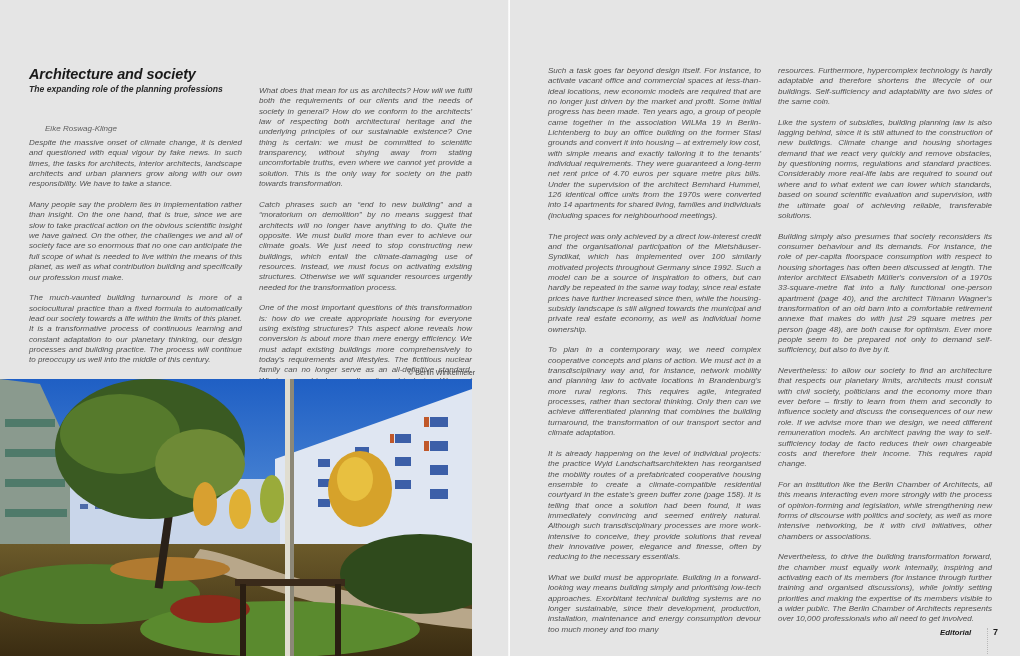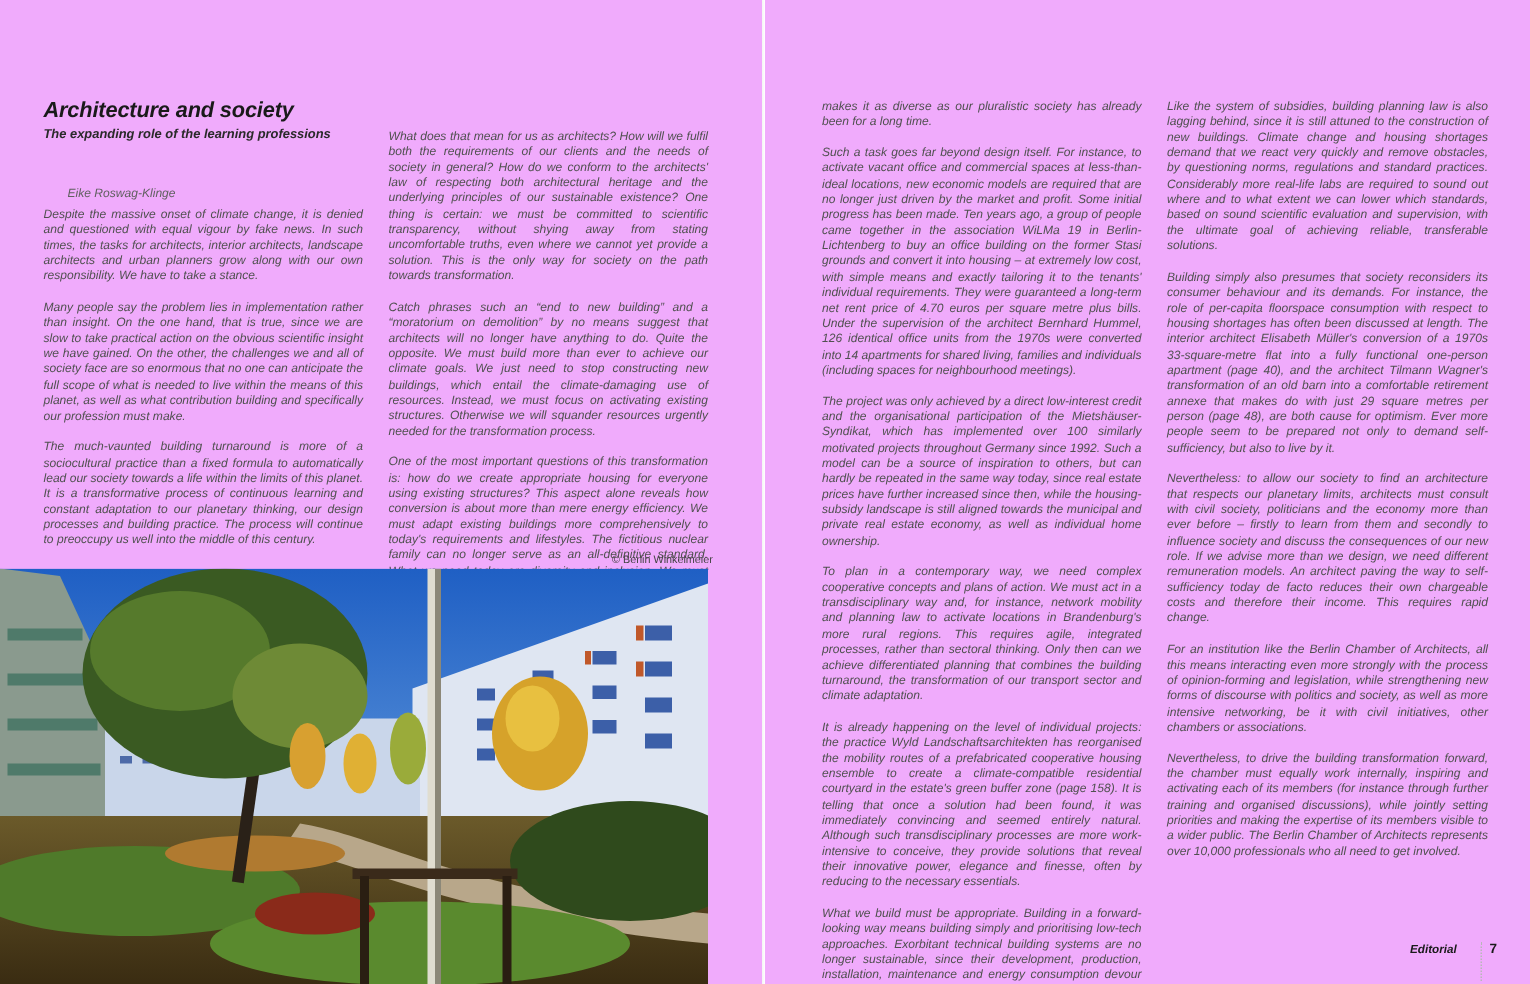--- a/index.html
+++ b/index.html
@@ -1,17 +1,17 @@
 <!DOCTYPE html>
 <html><head>
   <meta charset="utf-8">
   <style>
     html, body { margin:0; padding:0; background:#ffffff; }
     body { width:1020px; height:656px; position:relative; overflow:hidden; font-family:"Liberation Sans", sans-serif; color:#4a4a4a; }
-    .page { position:absolute; top:0; height:656px; background:#f0abfc; }
+    .page { position:absolute; top:0; height:656px; background:#e5e5e5; }
     .page-left { left:0; width:510px; }
     .page-right { left:510px; width:510px; }
     .gutter { position:absolute; left:508px; top:0; width:4px; height:656px; background:linear-gradient(90deg,#f4f4f4,#ffffff,#f4f4f4); }
     .col { position:absolute; font-style:italic; font-size:8.05px; line-height:10.35px; text-align:justify; hyphens:auto; color:#505050; }
     .col p { margin:0 0 10.4px 0; }
     .col-1 { left:29px; top:138px; width:213px; }
     .col-2 { left:259px; top:66px; width:213px;margin-top:20px; }
     .col-3 { left:548px; top:66px; width:213px; }
     .col-4 { left:778px; top:66px; width:214px; }
     .title { position:absolute; left:29px; top:66px; font-size:14.5px; font-weight:bold; font-style:italic; color:#1a1a1a; letter-spacing:-0.1px; margin:0; }
@@ -26,21 +26,21 @@
     .footer { position:absolute; top:628px; left:940px; font-size:7.8px; color:#1a1a1a; }
     .footer .section { font-weight:bold; font-style:italic; }
     .footer .sep { position:absolute; left:47px; top:0; width:1px; height:26px; border-left:1px dotted #b8b8b8; }
     .footer .num { position:absolute; left:53px; top:-1px; font-weight:bold; font-size:9px; }
   </style>
 </head>
 <body>
 
 <div class="page page-left">
   <h1 class="title">Architecture and society</h1>
-  <h2 class="subtitle">The expanding role of the learning professions</h2>
+  <h2 class="subtitle">The expanding role of the planning professions</h2>
   <p class="author">Eike Roswag-Klinge</p>
 
   <div class="col col-1">
     <p>Despite the massive onset of climate change, it is denied and questioned with equal vigour by fake news. In such times, the tasks for architects, interior architects, landscape architects and urban planners grow along with our own responsibility. We have to take a stance.</p>
     <p>Many people say the problem lies in implementation rather than insight. On the one hand, that is true, since we are slow to take practical action on the obvious scientific insight we have gained. On the other, the challenges we and all of society face are so enormous that no one can anticipate the full scope of what is needed to live within the means of this planet, as well as what contribution building and specifically our profession must make.</p>
     <p>The much-vaunted building turnaround is more of a sociocultural practice than a fixed formula to automatically lead our society towards a life within the limits of this planet. It is a transformative process of continuous learning and constant adaptation to our planetary thinking, our design processes and building practice. The process will continue to preoccupy us well into the middle of this century.</p>
   </div>
 
   <div class="col col-2">
     <p>What does that mean for us as architects? How will we fulfil both the requirements of our clients and the needs of society in general? How do we conform to the architects' law of respecting both architectural heritage and the underlying principles of our sustainable existence? One thing is certain: we must be committed to scientific transparency, without shying away from stating uncomfortable truths, even where we cannot yet provide a solution. This is the only way for society on the path towards transformation.</p>
@@ -131,29 +131,29 @@
       <rect x="335" y="205" width="6" height="72" fill="#2a1e12"></rect>
     </svg>
   </div>
 </div>
 
 <div class="gutter"></div>
 
 <div class="page page-right"></div>
 
 <div class="col col-3">
-  <p>makes it as diverse as our pluralistic society has already been for a long time.</p>
   <p>Such a task goes far beyond design itself. For instance, to activate vacant office and commercial spaces at less-than-ideal locations, new economic models are required that are no longer just driven by the market and profit. Some initial progress has been made. Ten years ago, a group of people came together in the association WiLMa 19 in Berlin-Lichtenberg to buy an office building on the former Stasi grounds and convert it into housing – at extremely low cost, with simple means and exactly tailoring it to the tenants' individual requirements. They were guaranteed a long-term net rent price of 4.70 euros per square metre plus bills. Under the supervision of the architect Bernhard Hummel, 126 identical office units from the 1970s were converted into 14 apartments for shared living, families and individuals (including spaces for neighbourhood meetings).</p>
   <p>The project was only achieved by a direct low-interest credit and the organisational participation of the Mietshäuser-Syndikat, which has implemented over 100 similarly motivated projects throughout Germany since 1992. Such a model can be a source of inspiration to others, but can hardly be repeated in the same way today, since real estate prices have further increased since then, while the housing-subsidy landscape is still aligned towards the municipal and private real estate economy, as well as individual home ownership.</p>
   <p>To plan in a contemporary way, we need complex cooperative concepts and plans of action. We must act in a transdisciplinary way and, for instance, network mobility and planning law to activate locations in Brandenburg's more rural regions. This requires agile, integrated processes, rather than sectoral thinking. Only then can we achieve differentiated planning that combines the building turnaround, the transformation of our transport sector and climate adaptation.</p>
   <p>It is already happening on the level of individual projects: the practice Wyld Landschaftsarchitekten has reorganised the mobility routes of a prefabricated cooperative housing ensemble to create a climate-compatible residential courtyard in the estate's green buffer zone (page 158). It is telling that once a solution had been found, it was immediately convincing and seemed entirely natural. Although such transdisciplinary processes are more work-intensive to conceive, they provide solutions that reveal their innovative power, elegance and finesse, often by reducing to the necessary essentials.</p>
   <p>What we build must be appropriate. Building in a forward-looking way means building simply and prioritising low-tech approaches. Exorbitant technical building systems are no longer sustainable, since their development, production, installation, maintenance and energy consumption devour too much money and too many</p>
 </div>
 
 <div class="col col-4">
+  <p>resources. Furthermore, hypercomplex technology is hardly adaptable and therefore shortens the lifecycle of our buildings. Self-sufficiency and adaptability are two sides of the same coin.</p>
   <p>Like the system of subsidies, building planning law is also lagging behind, since it is still attuned to the construction of new buildings. Climate change and housing shortages demand that we react very quickly and remove obstacles, by questioning norms, regulations and standard practices. Considerably more real-life labs are required to sound out where and to what extent we can lower which standards, based on sound scientific evaluation and supervision, with the ultimate goal of achieving reliable, transferable solutions.</p>
   <p>Building simply also presumes that society reconsiders its consumer behaviour and its demands. For instance, the role of per-capita floorspace consumption with respect to housing shortages has often been discussed at length. The interior architect Elisabeth Müller's conversion of a 1970s 33-square-metre flat into a fully functional one-person apartment (page 40), and the architect Tilmann Wagner's transformation of an old barn into a comfortable retirement annexe that makes do with just 29 square metres per person (page 48), are both cause for optimism. Ever more people seem to be prepared not only to demand self-sufficiency, but also to live by it.</p>
   <p>Nevertheless: to allow our society to find an architecture that respects our planetary limits, architects must consult with civil society, politicians and the economy more than ever before – firstly to learn from them and secondly to influence society and discuss the consequences of our new role. If we advise more than we design, we need different remuneration models. An architect paving the way to self-sufficiency today de facto reduces their own chargeable costs and therefore their income. This requires rapid change.</p>
   <p>For an institution like the Berlin Chamber of Architects, all this means interacting even more strongly with the process of opinion-forming and legislation, while strengthening new forms of discourse with politics and society, as well as more intensive networking, be it with civil initiatives, other chambers or associations.</p>
   <p>Nevertheless, to drive the building transformation forward, the chamber must equally work internally, inspiring and activating each of its members (for instance through further training and organised discussions), while jointly setting priorities and making the expertise of its members visible to a wider public. The Berlin Chamber of Architects represents over 10,000 professionals who all need to get involved.</p>
 </div>
 
 <div class="footer">
   <span class="section">Editorial</span>
   <span class="sep"></span>

